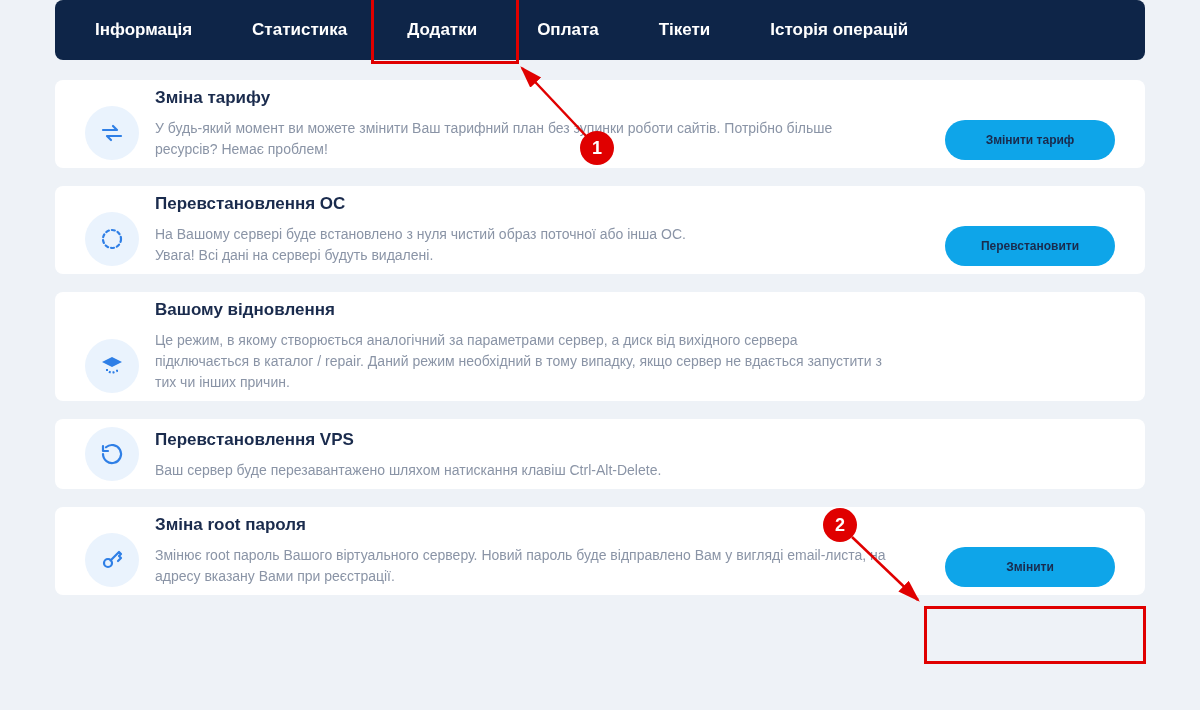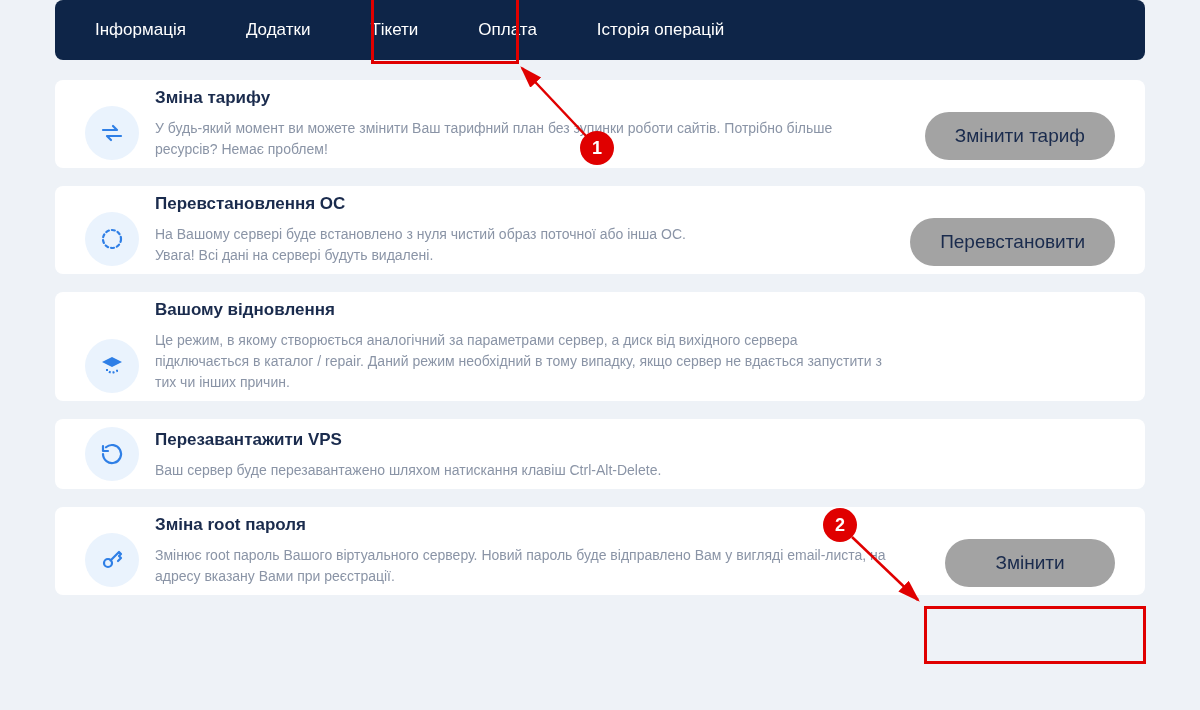--- a/index.html
+++ b/index.html
@@ -1,42 +1,43 @@
 <!DOCTYPE html>
 <html><head>
 <meta charset="utf-8">
 <style>
 * { box-sizing: border-box; margin: 0; padding: 0; }
 body { font-family: -apple-system, BlinkMacSystemFont, 'Segoe UI', Arial, sans-serif; background: #eef2f7; padding: 0; width: 1200px; height: 710px; overflow: hidden; position: relative; }
 
 .tabs { background: #0e2548; display: flex; padding: 0 30px; margin: 0 55px; border-radius: 8px; height: 60px; align-items: center; gap: 40px; }
-.tab { color: #fff; font-size: 17px; font-weight: 400; cursor: pointer; padding: 18px 10px; position: relative; white-space: nowrap; text-align: center; }
+.tab { color: #fff; font-size: 17px; font-weight: 700; cursor: pointer; padding: 18px 10px; position: relative; white-space: nowrap; text-align: center; }
 .tab.active::after { content: ''; position: absolute; left: 0; right: 0; bottom: 0; height: 4px; background: #3b9cf5; }
 
 .cards { padding: 20px 55px 0 55px; display: flex; flex-direction: column; gap: 18px; }
 .card { background: #fff; border-radius: 8px; padding: 8px 30px; display: flex; align-items: flex-end; gap: 16px; }
 .card-icon { width: 54px; height: 54px; border-radius: 50%; background: #eaf3fd; display: flex; align-items: center; justify-content: center; flex-shrink: 0; }
 .card-body { flex: 1; }
 .card-title { font-size: 17px; font-weight: 700; color: #1a2b4d; margin-bottom: 10px; }
 .card-desc { font-size: 14px; color: #8a94a6; line-height: 1.5; max-width: 740px; }
-.card-btn { background: #a3a3a3; border: none; border-radius: 24px; padding: 13px 30px; font-size: 19px; font-weight: 400; color: #1a2b4d; cursor: pointer; white-space: nowrap; min-width: 170px; }
+.card-btn { background: #0ea5e9; border: none; border-radius: 24px; padding: 13px 30px; font-size: 12px; font-weight: 700; color: #1a2b4d; cursor: pointer; white-space: nowrap; min-width: 170px; }
 
 
 .anno-box { position: absolute; border: 3px solid #e00000; pointer-events: none; }
 .anno-circle { position: absolute; width: 34px; height: 34px; border-radius: 50%; background: #e00000; color: #fff; font-weight: 700; font-size: 18px; display: flex; align-items: center; justify-content: center; pointer-events: none; }
 .anno-svg { position: absolute; pointer-events: none; overflow: visible; }
 </style>
 </head>
 <body>
 
 <div class="tabs">
   <div class="tab">Інформація</div>
+  <div class="tab">Статистика</div>
   <div class="tab">Додатки</div>
+  <div class="tab">Оплата</div>
   <div class="tab">Тікети</div>
-  <div class="tab">Оплата</div>
   <div class="tab">Історія операцій</div>
 </div>
 
 <div class="cards">
 
   <div class="card">
     <div class="card-icon">
       <svg width="24" height="24" viewBox="0 0 24 24" fill="none" stroke="#2f7fe6" stroke-width="2.2" stroke-linecap="round" stroke-linejoin="round">
           <path d="M3 9h14l-4-4"></path>
           <path d="M21 15H7l4 4"></path>
@@ -77,21 +78,21 @@
   </div>
 
   <div class="card">
     <div class="card-icon">
       <svg width="24" height="24" viewBox="0 0 24 24" fill="none" stroke="#2f7fe6" stroke-width="2.2" stroke-linecap="round" stroke-linejoin="round">
           <path d="M3 12a9 9 0 1 0 3-6.7"></path>
           <path d="M3 4v5h5"></path>
         </svg>
     </div>
     <div class="card-body">
-      <div class="card-title">Перезавантажити VPS</div>
+      <div class="card-title">Перевстановлення VPS</div>
       <div class="card-desc">Ваш сервер буде перезавантажено шляхом натискання клавіш Ctrl-Alt-Delete.</div>
     </div>
   </div>
 
   <div class="card">
     <div class="card-icon">
       <svg width="24" height="24" viewBox="0 0 24 24" fill="none" stroke="#2f7fe6" stroke-width="2.2" stroke-linecap="round" stroke-linejoin="round">
           <circle cx="8" cy="15" r="4"></circle>
           <path d="M10.5 12.5L19 4l2 2-2 2 2 2-3 3"></path>
         </svg>

